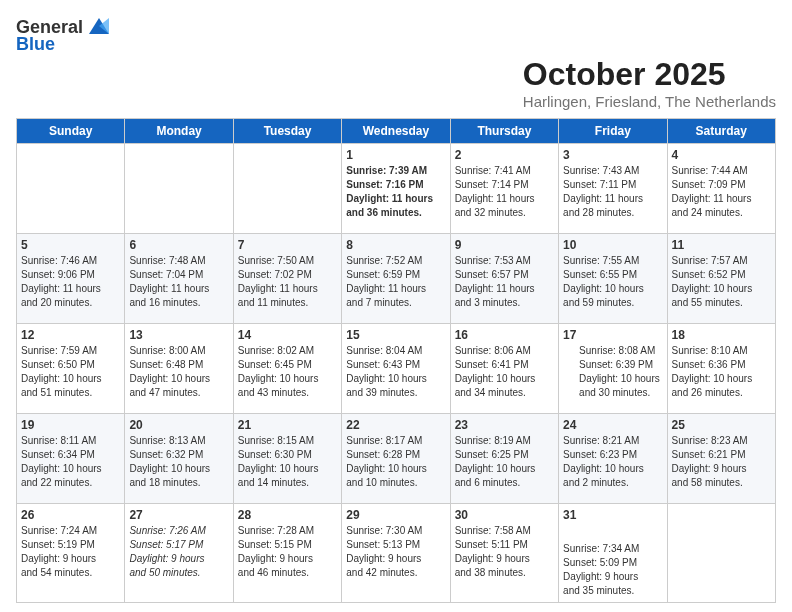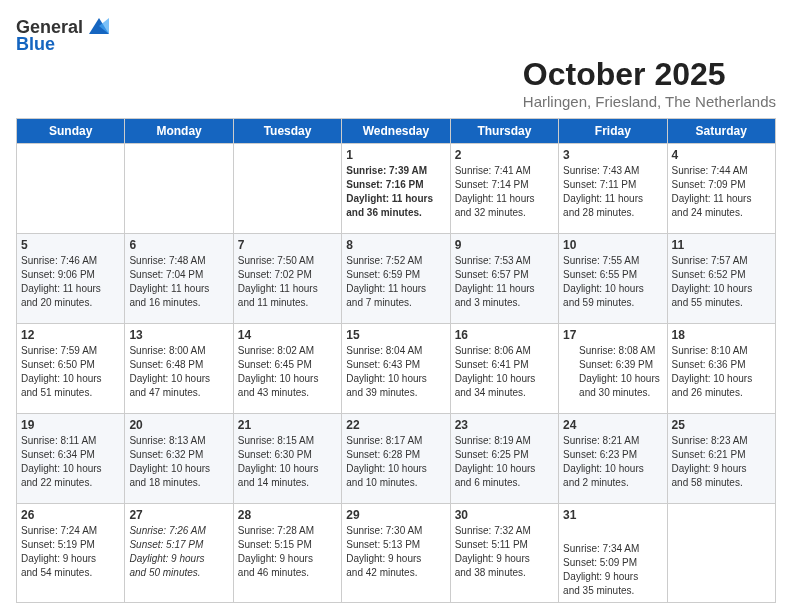--- a/index.html
+++ b/index.html
@@ -322,21 +322,21 @@
         </td>
         <td>
           <span class="day-number">29</span>
           <div class="day-info" style="white-space: pre-line;">Sunrise: 7:30 AM
 Sunset: 5:13 PM
 Daylight: 9 hours
 and 42 minutes.</div>
         </td>
         <td>
           <span class="day-number">30</span>
-          <div class="day-info" style="white-space: pre-line;">Sunrise: 7:32 AM
+          <div class="day-info" style="white-space: pre-line;">Sunrise: 7:58 AM
 Sunset: 5:11 PM
 Daylight: 9 hours
 and 38 minutes.</div>
         </td>
         <td>
           <span class="day-number">31</span>
           <div class="day-info" style="white-space: pre-line; margin-top: 20px;">Sunrise: 7:34 AM
 Sunset: 5:09 PM
 Daylight: 9 hours
 and 35 minutes.</div>

